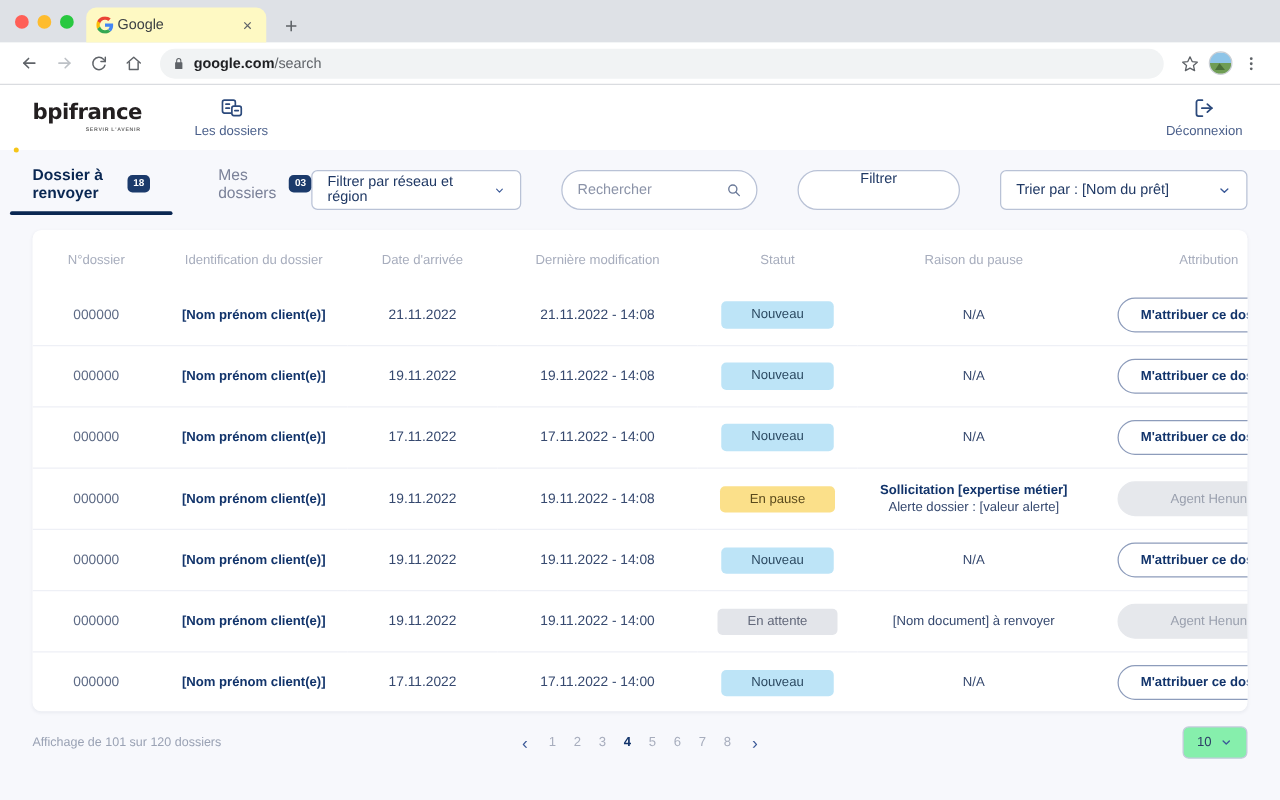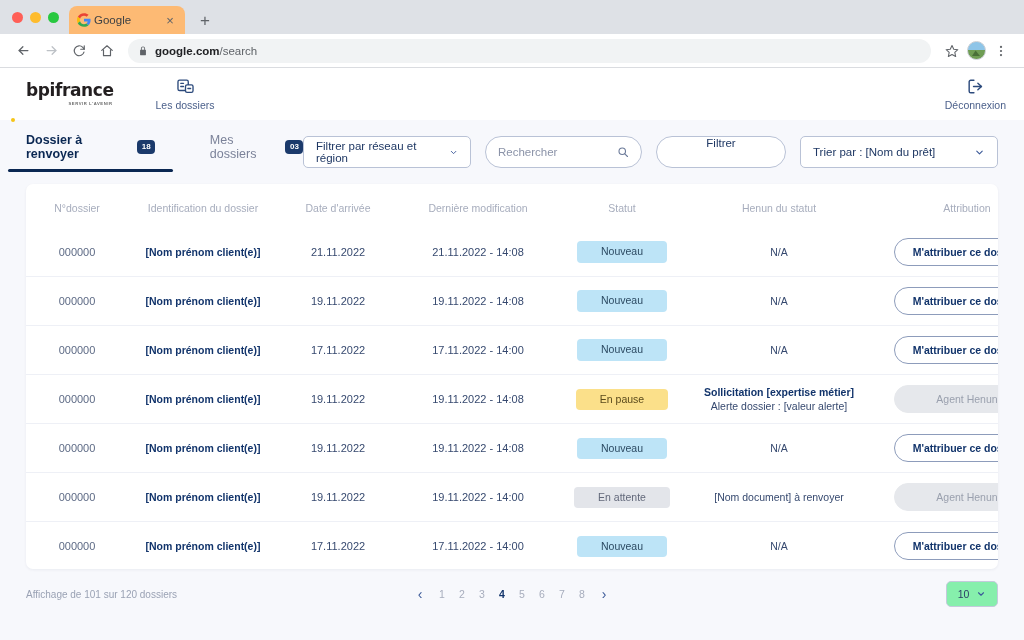--- a/index.html
+++ b/index.html
@@ -15,21 +15,21 @@
   .tabstrip {
     height: 34px; display: flex; align-items: flex-end;
     padding-left: 10px; background: #dee1e6;
   }
   .traffic { display: flex; align-items: center; gap: 7px; padding: 0 10px 11px 2px; }
   .dot { width: 11px; height: 11px; border-radius: 50%; }
   .dot.red { background: #ff5f57; }
   .dot.yellow { background: #febc2e; }
   .dot.green { background: #28c840; }
   .tab {
-    height: 28px; width: 116px; background: #fdba74;
+    height: 28px; width: 144px; background: #fef9c3;
     border-radius: 8px 8px 0 0; display: flex; align-items: center;
     padding: 0 8px; gap: 3px; position: relative;
   }
   .tab-favicon { width: 14px; height: 14px; flex: none; }
   .tab-title {
     font-size: 11.5px; color: #3c4043; flex: 1;
     white-space: nowrap; overflow: hidden; text-overflow: ellipsis;
   }
   .tab-close {
     font-size: 13px; color: #5f6368; line-height: 1;
@@ -87,21 +87,21 @@
     font-size: 4.2px; font-weight: bold; color: #6b6b6b;
     letter-spacing: 0.55px; margin-top: 2.5px; align-self: flex-end;
     margin-right: 1px;
   }
   .nav-item {
     display: flex; flex-direction: column; align-items: center;
     gap: 3px; cursor: pointer; color: #1f3864;
   }
   .nav-label { font-size: 10.5px; color: #4a5f8a; }
   .logout {
-    position: absolute; right: 18px; top: 50%; transform: translateY(-50%);
+    position: absolute; right: 30px; top: 50%; transform: translateY(-50%);
     display: flex; flex-direction: column; align-items: center;
     gap: 3px; cursor: pointer; color: #1f3864;
   }
   .logout-label { font-size: 10.5px; color: #4a5f8a; }
 
   
   .page { background: #f7f8fc; height: 588px; padding: 0 26px; }
 
   .controls {
     height: 64px; display: flex; align-items: center; gap: 0;
@@ -117,21 +117,21 @@
   .tab-badge {
     background: #1b3a6b; color: #fff; font-size: 8px; font-weight: bold;
     border-radius: 4px; padding: 3px 5px; line-height: 1; min-width: 18px;
     text-align: center;
   }
   .tab-item.active::after {
     content: ""; position: absolute; left: -18px; right: -18px; bottom: 0;
     height: 2.5px; background: #0a2752; border-radius: 2px;
   }
 
-  .ctrl-group { display: flex; align-items: center; gap: 14px; margin-left: auto; }
+  .ctrl-group { display: flex; align-items: center; gap: 32px; margin-left: auto; }
   .ctrl {
     height: 32px; border: 1px solid #b9c2d6; border-radius: 5px;
     background: #fff; display: flex; align-items: center;
     padding: 0 12px; gap: 10px; cursor: pointer;
     font-size: 11.5px; color: #1f3864;
   }
   .ctrl.rounded { border-radius: 17px; }
   .ctrl .spacer { flex: 1; }
   .ctrl .ph { color: #8b93a8; }
   .ctrl-filtre-reseau { width: 168px; }
@@ -366,21 +366,21 @@
 
   <div class="card">
     <table>
       <thead>
         <tr>
           <th class="c-num">N°dossier</th>
           <th class="c-ident">Identification du dossier</th>
           <th class="c-date">Date d'arrivée</th>
           <th class="c-mod">Dernière modification</th>
           <th class="c-statut">Statut</th>
-          <th class="c-raison">Henun du statut</th>
+          <th class="c-raison">Raison du pause</th>
           <th class="c-attrib">Attribution</th>
         </tr>
       </thead>
       <tbody id="tbody">
           <tr>
             <td class="num c-num">000000</td>
             <td class="ident c-ident">[Nom prénom client(e)]</td>
             <td class="date c-date">21.11.2022</td>
             <td class="mod c-mod">21.11.2022 - 14:08</td>
             <td class="c-statut"><span class="badge nouveau">Nouveau</span></td>

